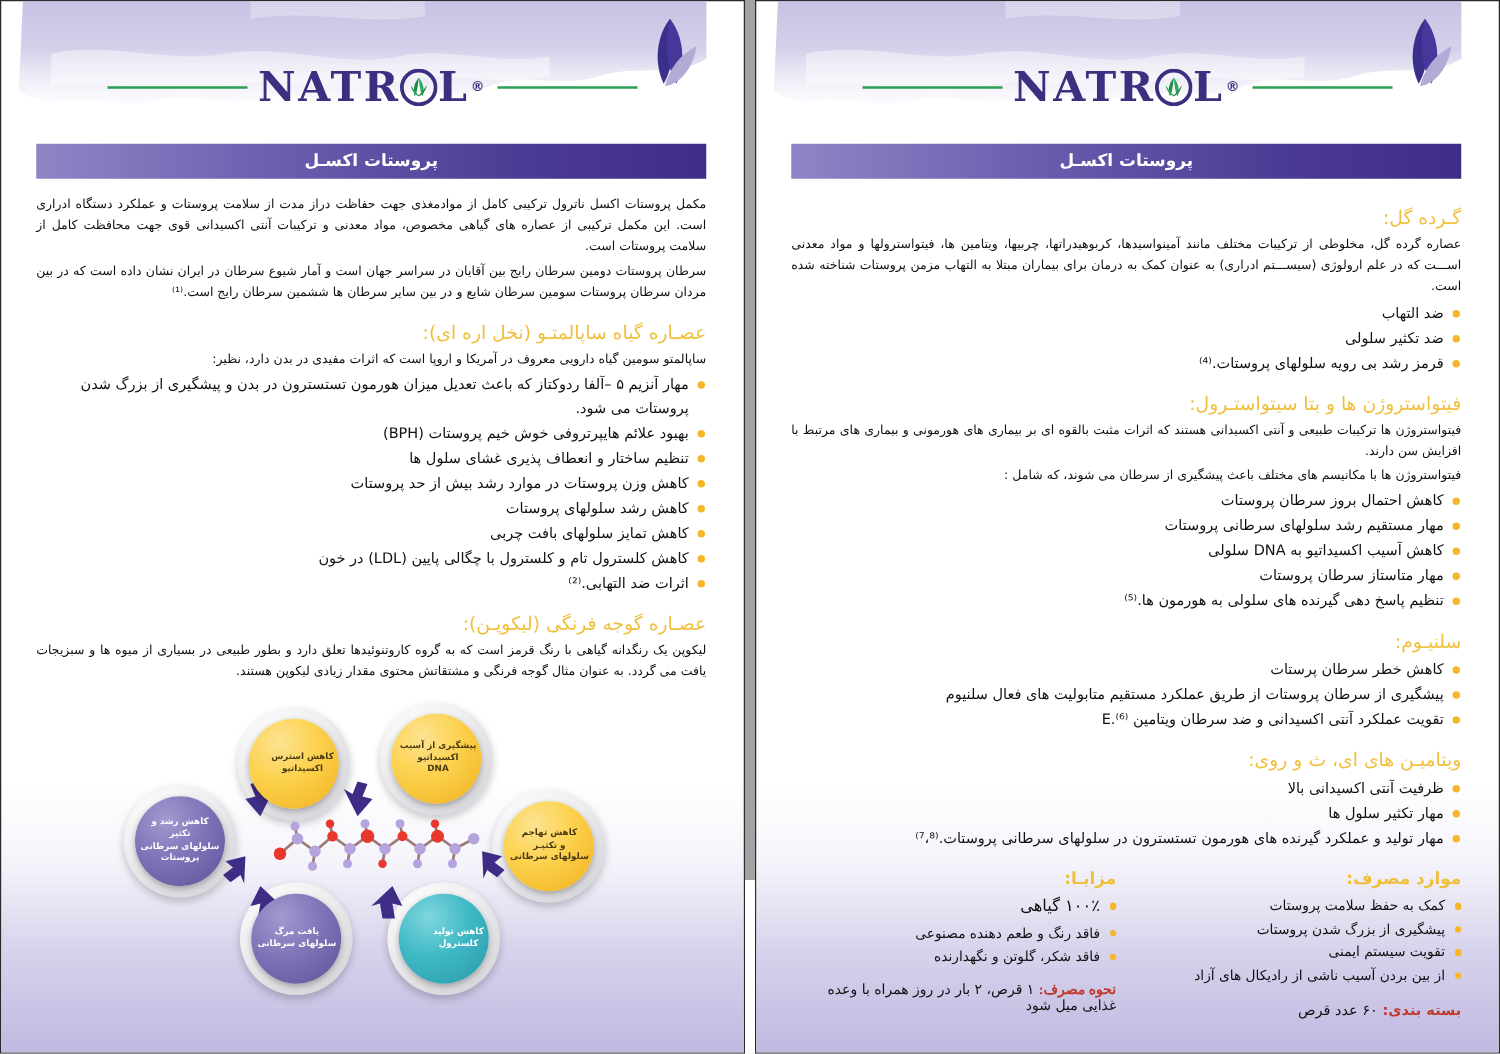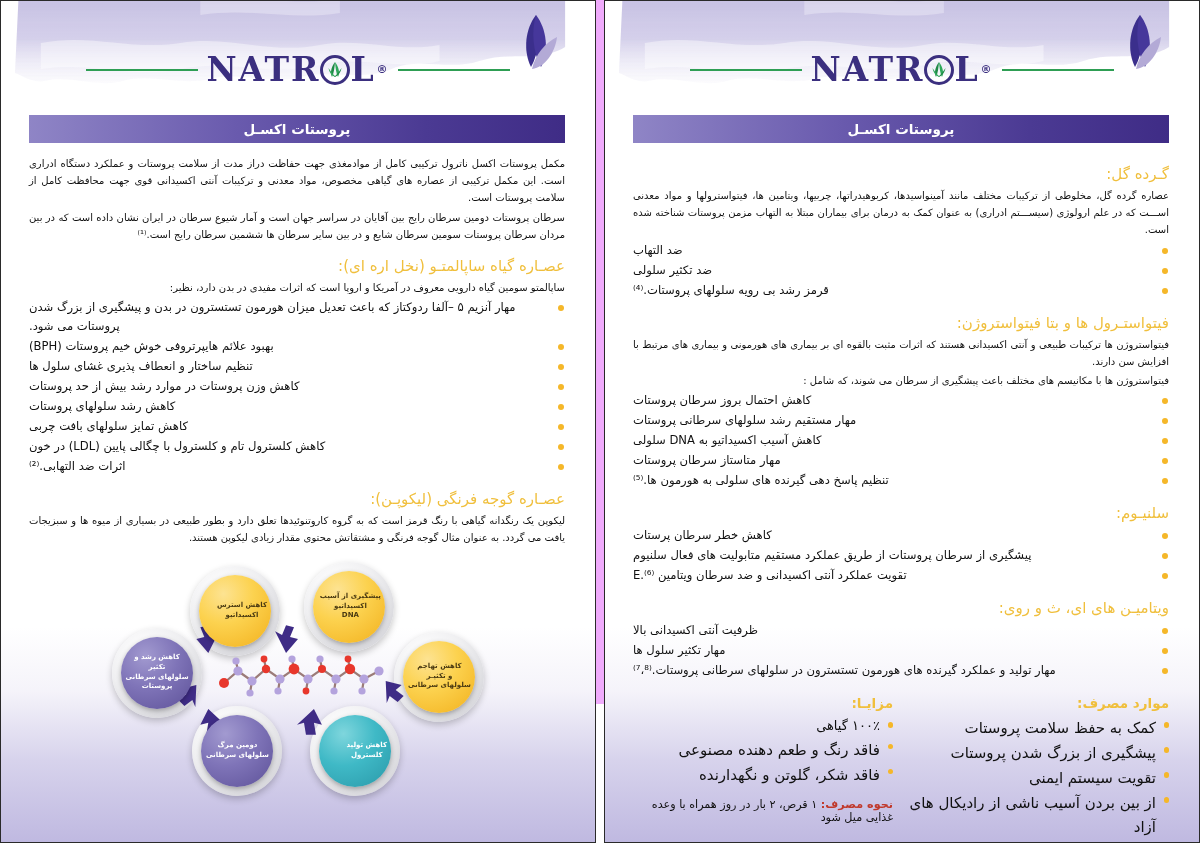--- a/index.html
+++ b/index.html
@@ -6,21 +6,21 @@
   html,body{
     width:1200px; height:843px;
     background:#ffffff;
     font-family:"DejaVu Sans","Liberation Sans",sans-serif;
     overflow:hidden;
   }
   .spread{
     width:1200px; height:704px;
     display:flex; flex-direction:row-reverse;
     justify-content:space-between;
-    background:#f0abfc;
+    background:#a3a3a3;
   }
   .page{
     position:relative;
     width:596px; height:843px;
     background:#fff;
     border:1px solid #2a2a2a;
     overflow:hidden;
   }
 
   
@@ -95,56 +95,56 @@
     font-size:10px; line-height:1.72; color:#101010;
     text-align:justify; text-align-last:right;
     margin-bottom:2px;
   }
   p.body.lead{ text-align:justify; }
 
   ul.bullets{ list-style:none; margin:1px 0 0; }
   ul.bullets li{
     font-size:11.6px; line-height:1.64; color:#101010;
     position:relative; padding-right:14px; margin-bottom:1px;
-    text-align:left;
+    text-align:right;
   }
   ul.bullets li::before{
     content:""; position:absolute; right:1px; top:7px;
     width:6px; height:6px; border-radius:50%;
     background:#f5b729;
   }
 
   
   .two-col{
     position:relative; z-index:3;
     display:flex; flex-direction:row; gap:16px;
     padding:14px 30px 0 28px; direction:rtl;
   }
   .col{ flex:1; }
   .col h3{
     color:#f0bf3c; font-size:13.5px; font-weight:700; margin-bottom:5px;
   }
   .col ul{ list-style:none; }
   .col ul li{
-    font-size:15px; line-height:1.6; color:#101010;
+    font-size:11px; line-height:1.6; color:#101010;
     position:relative; padding-right:13px; margin-bottom:1px;
   }
   .col ul li::before{
     content:""; position:absolute; right:0; top:6px;
     width:5.5px; height:5.5px; border-radius:50%; background:#f5b729;
   }
   .col ul li.bold{ font-weight:400; font-size:13px; }
   .packaging{
     margin-top:11px; font-size:11.6px; color:#101010;
   }
   .packaging .key{ color:#c0392b; font-weight:700; }
   .dosage{
     margin-top:11px; font-size:11.2px; color:#101010;
   }
-  .dosage .key{ color:#c0392b; font-weight:700; }
+  .dosage .key{ color:#c0392b; font-weight:700;font-family:Liberation Serif, serif; }
 
   
   .figure-wrap{
     position:relative; z-index:3;
     margin-top:6px; height:238px;
   }
   .node{
     position:absolute;
     width:72px; height:72px; border-radius:50%;
     display:flex; align-items:center; justify-content:flex-start;
@@ -306,33 +306,33 @@
 
       <div class="node gold" style="left:402px; top:88px;">
         <div class="halo"></div>
         <div>
           <span>کاهش تهاجم</span>
           <span>و تکثیـر</span>
           <span>سلولهای سرطانی</span>
         </div>
       </div>
 
-      <div class="node purple" style="left:120px; top:84px;">
+      <div class="node purple" style="left:107px; top:84px;">
         <div class="halo"></div>
         <div>
           <span>کاهش رشد و تکثیر</span>
           <span>سلولهای سرطانی</span>
           <span>پروستات</span>
         </div>
       </div>
 
       <div class="node purple" style="left:200px; top:162px;">
         <div class="halo"></div>
         <div>
-          <span>دومین مرگ</span>
+          <span>یافت مرگ</span>
           <span>سلولهای سرطانی</span>
         </div>
       </div>
 
       <div class="node teal" style="left:318px; top:162px;">
         <div class="halo"></div>
         <div>
           <span>کاهش تولید</span>
           <span>کلسترول</span>
         </div>
@@ -388,21 +388,21 @@
 
     <div class="content">
       <h2 class="sec first">گـرده گل:</h2>
       <p class="body lead">عصاره گرده گل، مخلوطی از ترکیبات مختلف مانند آمینواسیدها، کربوهیدراتها، چربیها، ویتامین ها، فیتواسترولها و مواد معدنی اســـت که در علم ارولوژی (سیســـتم ادراری) به عنوان کمک به درمان برای بیماران مبتلا به التهاب مزمن پروستات شناخته شده است.</p>
       <ul class="bullets">
         <li>ضد التهاب</li>
         <li>ضد تکثیر سلولی</li>
         <li>قرمز رشد بی رویه سلولهای پروستات.⁽⁴⁾</li>
       </ul>
 
-      <h2 class="sec">فیتواستـرول ها و بتا فیتواستروژن:</h2>
+      <h2 class="sec">فیتواستروژن ها و بتا سیتواستـرول:</h2>
       <p class="body lead">فیتواستروژن ها ترکیبات طبیعی و آنتی اکسیدانی هستند که اثرات مثبت بالقوه ای بر بیماری های هورمونی و بیماری های مرتبط با افزایش سن دارند.</p>
       <p class="body">فیتواستروژن ها با مکانیسم های مختلف باعث پیشگیری از سرطان می شوند، که شامل :</p>
       <ul class="bullets">
         <li>کاهش احتمال بروز سرطان پروستات</li>
         <li>مهار مستقیم رشد سلولهای سرطانی پروستات</li>
         <li>کاهش آسیب اکسیداتیو به DNA سلولی</li>
         <li>مهار متاستاز سرطان پروستات</li>
         <li>تنظیم پاسخ دهی گیرنده های سلولی به هورمون ها.⁽⁵⁾</li>
       </ul>
 

